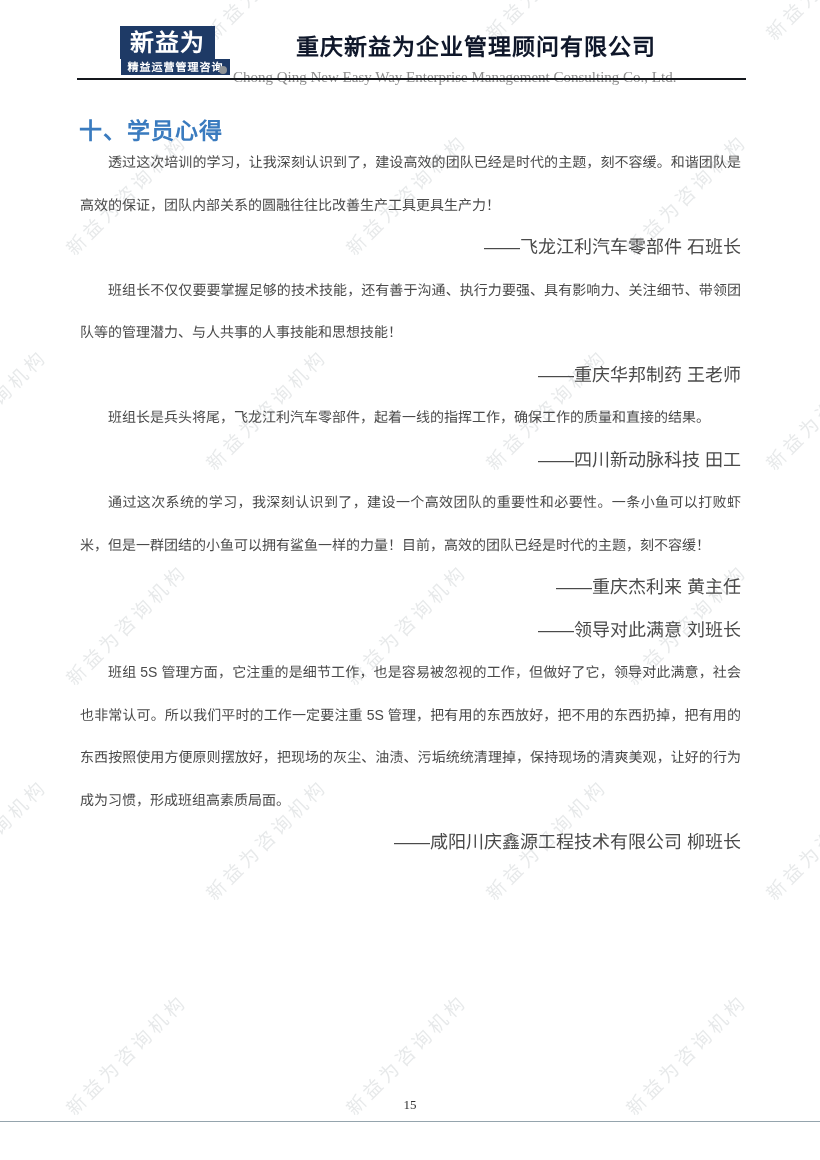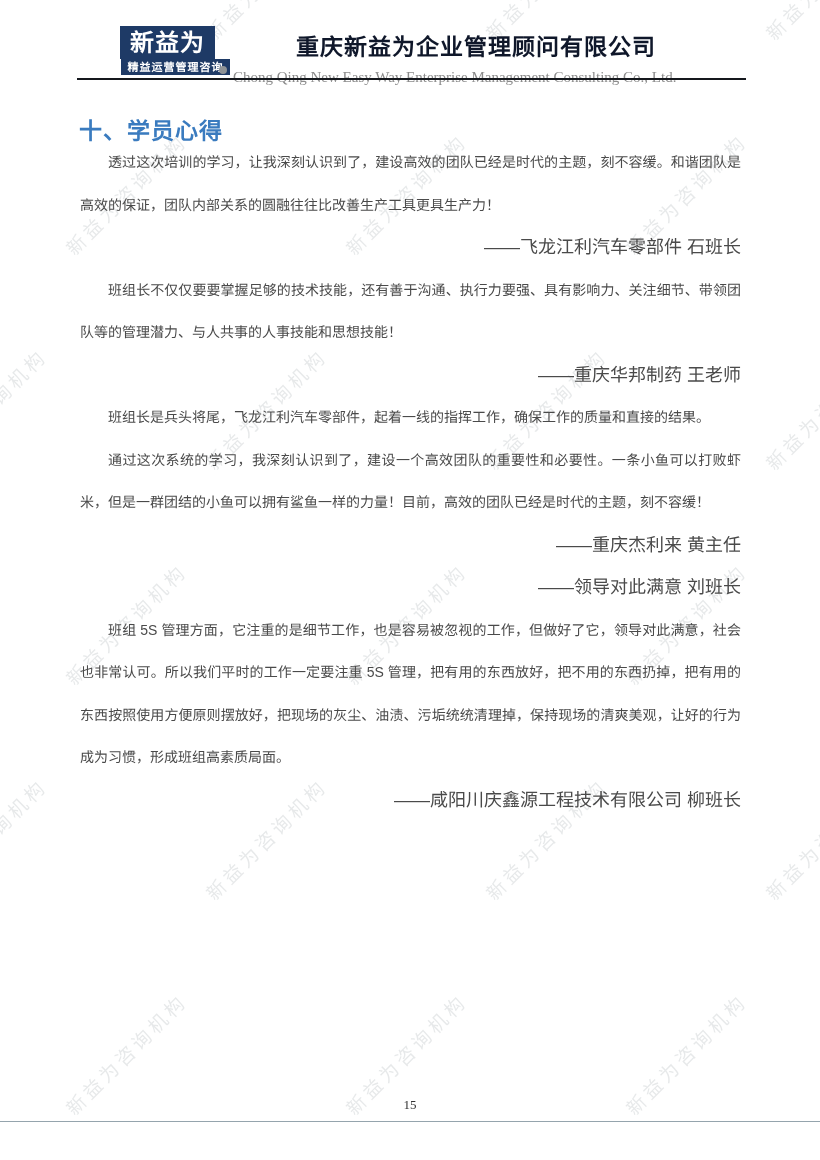--- a/index.html
+++ b/index.html
@@ -142,20 +142,21 @@
     <h1 class="title">十、学员心得</h1>
 
     <div class="body-block">
       <p class="para">透过这次培训的学习，让我深刻认识到了，建设高效的团队已经是时代的主题，刻不容缓。和谐团队是高效的保证，团队内部关系的圆融往往比改善生产工具更具生产力！</p>
       <p class="attr">——飞龙江利汽车零部件 石班长</p>
 
       <p class="para">班组长不仅仅要要掌握足够的技术技能，还有善于沟通、执行力要强、具有影响力、关注细节、带领团队等的管理潜力、与人共事的人事技能和思想技能！</p>
       <p class="attr">——重庆华邦制药 王老师</p>
 
       <p class="para">班组长是兵头将尾，飞龙江利汽车零部件，起着一线的指挥工作，确保工作的质量和直接的结果。</p>
+      <p class="attr">——四川新动脉科技 田工</p>
 
       <p class="para">通过这次系统的学习，我深刻认识到了，建设一个高效团队的重要性和必要性。一条小鱼可以打败虾米，但是一群团结的小鱼可以拥有鲨鱼一样的力量！目前，高效的团队已经是时代的主题，刻不容缓！</p>
       <p class="attr">——重庆杰利来 黄主任</p>
 
       <p class="attr">——领导对此满意 刘班长</p>
 
       <p class="para">班组 5S 管理方面，它注重的是细节工作，也是容易被忽视的工作，但做好了它，领导对此满意，社会也非常认可。所以我们平时的工作一定要注重 5S 管理，把有用的东西放好，把不用的东西扔掉，把有用的东西按照使用方便原则摆放好，把现场的灰尘、油渍、污垢统统清理掉，保持现场的清爽美观，让好的行为成为习惯，形成班组高素质局面。</p>
       <p class="attr">——咸阳川庆鑫源工程技术有限公司 柳班长</p>
     </div>
 

